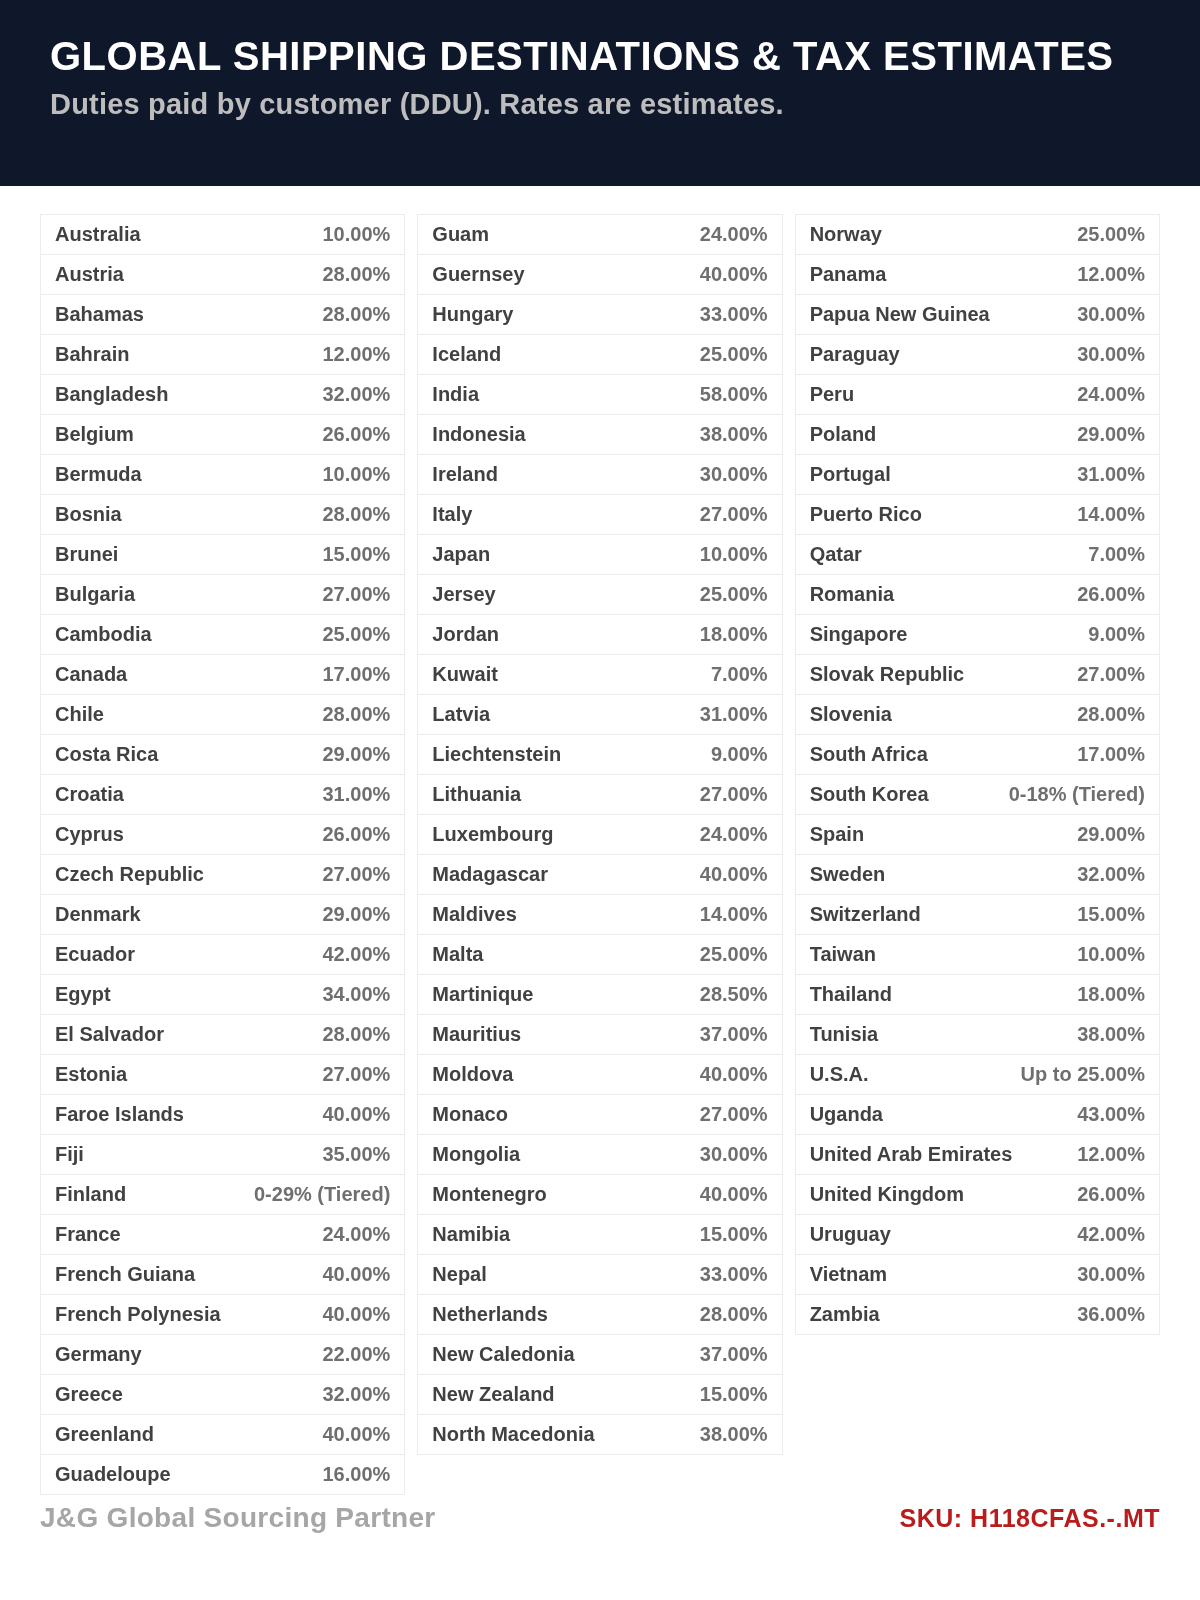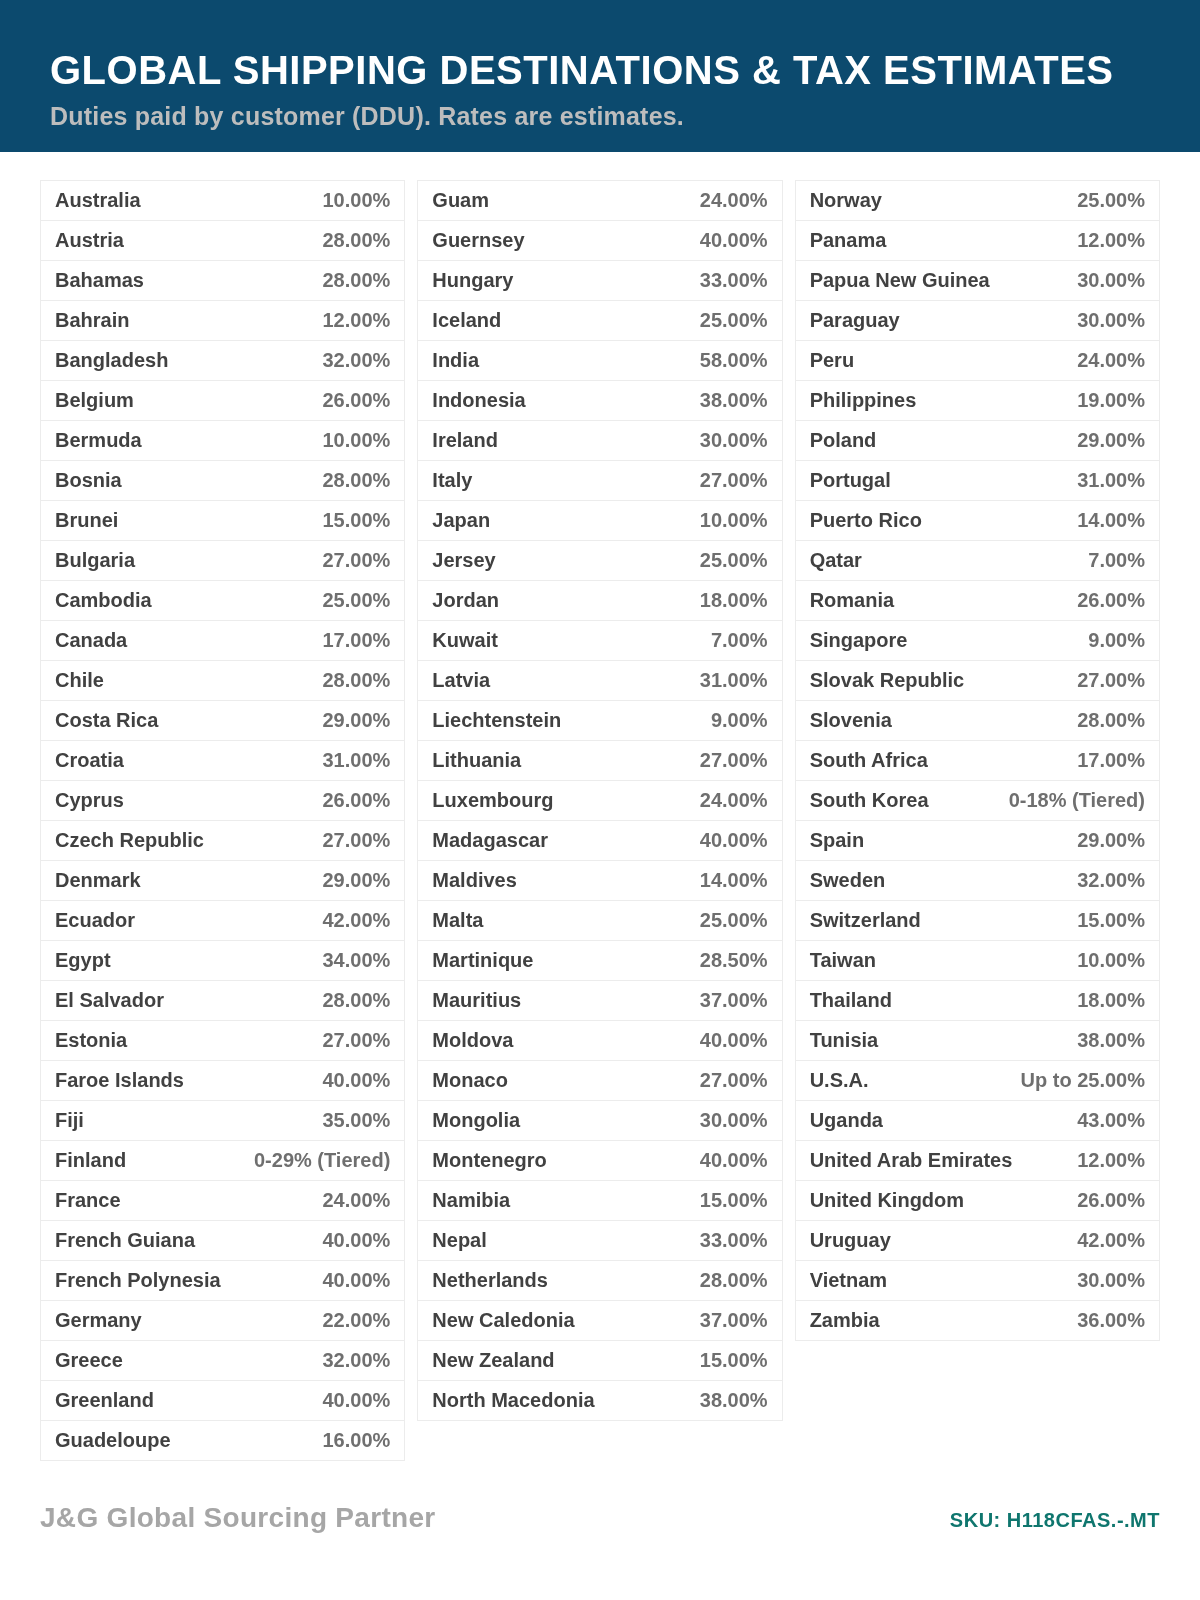--- a/index.html
+++ b/index.html
@@ -4,35 +4,35 @@
 <style>
   * { margin: 0; padding: 0; box-sizing: border-box; }
   html, body {
     width: 1200px; height: 1600px;
     background: #ffffff;
     font-family: "Liberation Sans", sans-serif;
     overflow: hidden;
     position: relative;
   }
   .header {
-    width: 1200px; height: 152px;
-    background: #0c4a6e;
-    padding: 48px 50px 0 50px;
+    width: 1200px; height: 186px;
+    background: #0f172a;
+    padding: 34px 50px 0 50px;
   }
   .header h1 {
     color: #ffffff;
     font-size: 40px;
     font-weight: bold;
     letter-spacing: 0.5px;
     white-space: nowrap;
   }
   .header .subtitle {
     margin-top: 9px;
     color: #bdbdbd;
-    font-size: 25px;
+    font-size: 29px;
     font-weight: bold;
     letter-spacing: 0.2px;
   }
   .table {
     display: flex;
     gap: 12px;
     padding: 0 40px;
     margin-top: 28px;
   }
   .col {
@@ -73,22 +73,22 @@
     justify-content: space-between;
     align-items: baseline;
   }
   .brand {
     color: #a6a6a6;
     font-size: 28px;
     font-weight: bold;
     letter-spacing: 0.3px;
   }
   .sku {
-    color: #0f766e;
-    font-size: 20px;
+    color: #b91c1c;
+    font-size: 25px;
     font-weight: bold;
     letter-spacing: 0.5px;
   }
 </style>
 </head>
 <body>
 
 <div class="header">
   <h1>GLOBAL SHIPPING DESTINATIONS &amp; TAX ESTIMATES</h1>
   <div class="subtitle">Duties paid by customer (DDU). Rates are estimates.</div>
@@ -366,24 +366,20 @@
       </div>
       <div class="row">
         <span class="country">Paraguay</span>
         <span class="rate">30.00%</span>
       </div>
       <div class="row">
         <span class="country">Peru</span>
         <span class="rate">24.00%</span>
       </div>
       <div class="row">
-        <span class="country">Philippines</span>
-        <span class="rate">19.00%</span>
-      </div>
-      <div class="row">
         <span class="country">Poland</span>
         <span class="rate">29.00%</span>
       </div>
       <div class="row">
         <span class="country">Portugal</span>
         <span class="rate">31.00%</span>
       </div>
       <div class="row">
         <span class="country">Puerto Rico</span>
         <span class="rate">14.00%</span>

